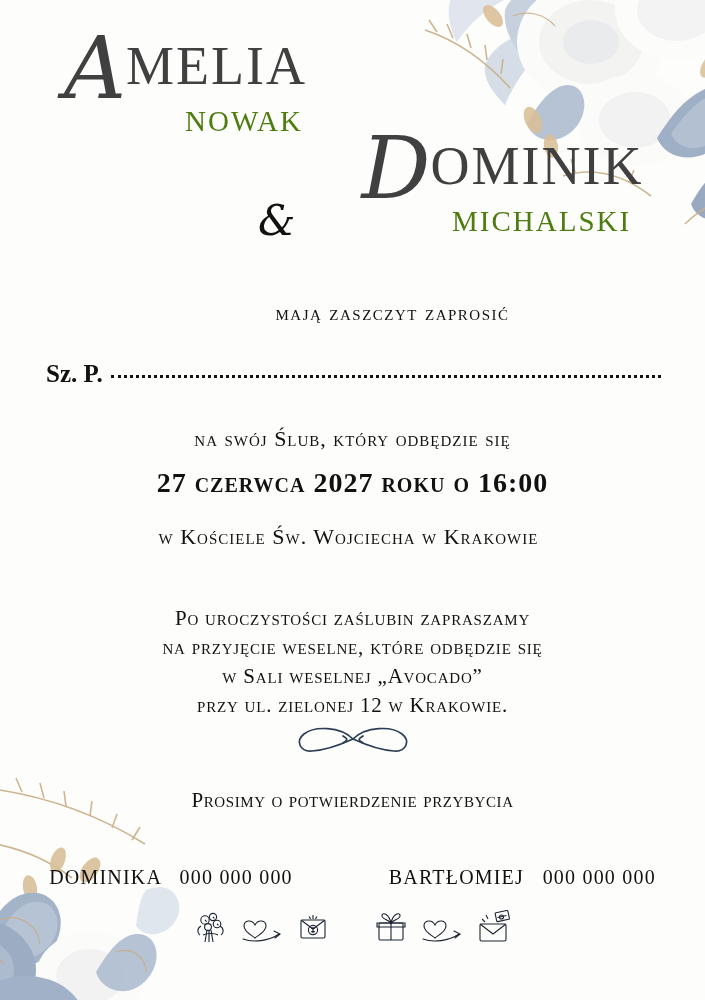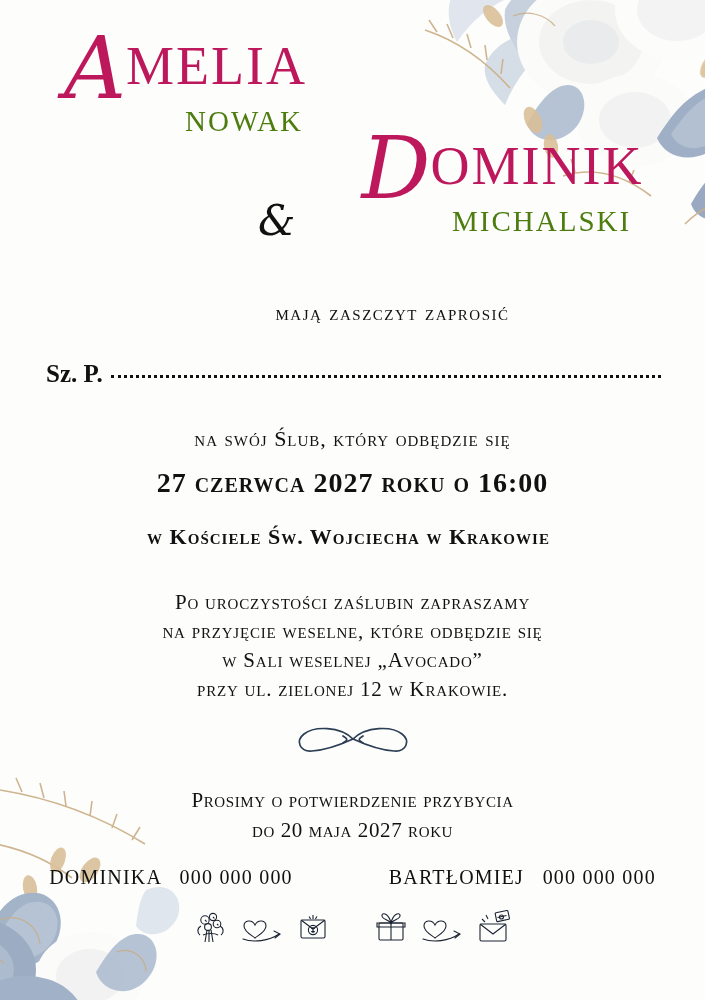--- a/index.html
+++ b/index.html
@@ -59,21 +59,21 @@
   }
   .name-groom {
     text-align: center;
     padding-left: 300px;
     margin-top: -4px;
   }
   .big-name {
     font-family: "Liberation Serif", serif;
     font-size: 54px;
     letter-spacing: 2px;
-    color: #be185d;
+    color: #404040;
     display: inline-block;
   }
   .big-name .drop {
     font-family: "DejaVu Serif", serif;
     font-size: 86px;
     line-height: 0.8;
     vertical-align: -14px;
     letter-spacing: 0;
     font-style: italic;
     font-weight: 400;
@@ -154,26 +154,25 @@
     font-weight: bold;
     letter-spacing: 1px;
   }
   .line-church {
     position: absolute;
     top: 524px;
     left: 0;
     width: 697px;
     font-size: 22px;
     letter-spacing: 1px;
-    font-weight: bold;
   }
 
   .reception {
     position: absolute;
-    top: 588px;
+    top: 604px;
     left: 0;
     width: 705px;
     font-size: 21px;
     line-height: 1.38;
     letter-spacing: 0.8px;
   }
 
   .divider {
     position: absolute;
     top: 722px;
@@ -342,21 +341,20 @@
         <path d="M65 17 C52 4 26 4 16 12 C7 19 12 30 24 29 C40 28 54 22 65 17 Z"></path>
         <path d="M65 17 C78 4 104 4 114 12 C123 19 118 30 106 29 C90 28 76 22 65 17 Z"></path>
         <path d="M55 14 C60 17 60 18 55 21"></path>
         <path d="M75 14 C70 17 70 18 75 21"></path>
       </g>
     </svg>
   </div>
 
   <div class="rsvp center-line sc">
     <div>Prosimy o  potwierdzenie przybycia</div>
-    <div>do 20 maja 2027 roku</div>
   </div>
 
   <div class="contacts">
     <div class="contact">
       <span>DOMINIKA</span>
       &nbsp;
       <span>000 000 000</span>
     </div>
     <div class="contact">
       <span>BARTŁOMIEJ</span>

